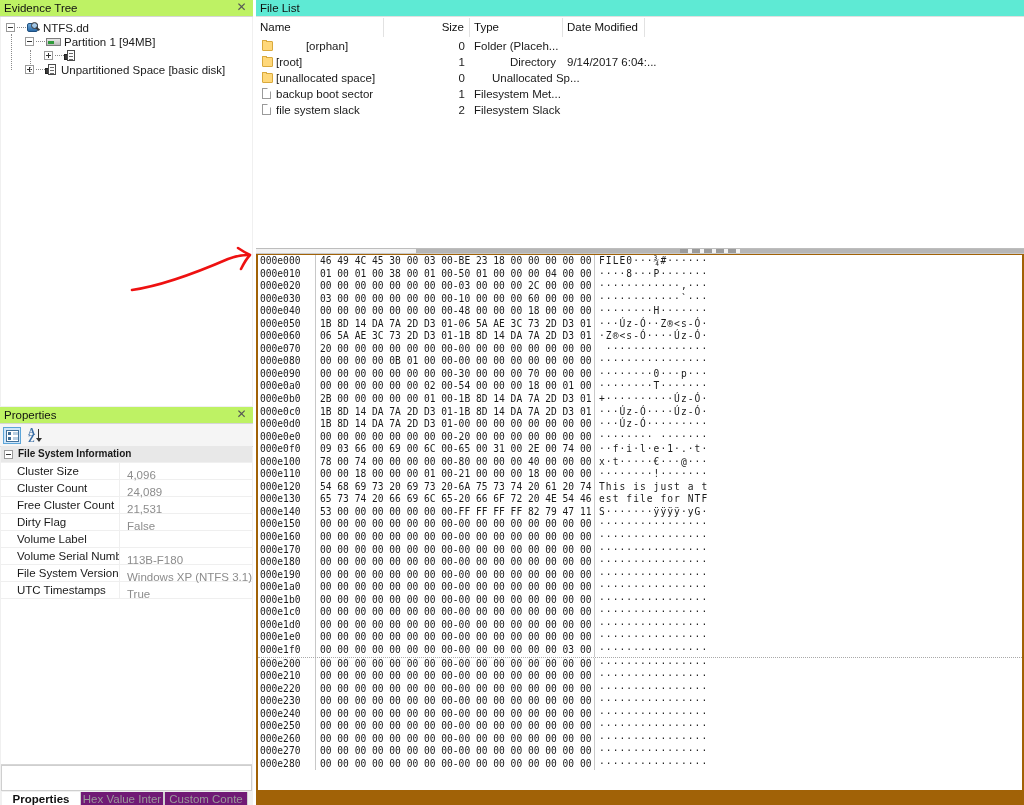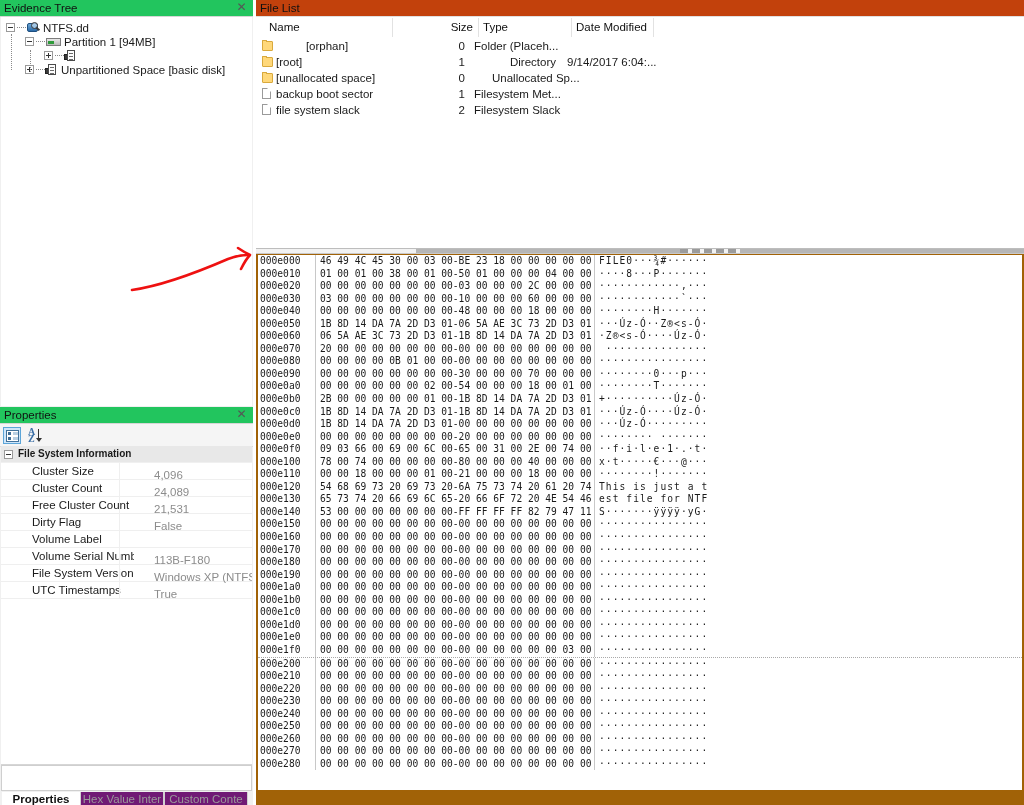--- a/index.html
+++ b/index.html
@@ -12,21 +12,21 @@
     color: #1a1a1a;
     -webkit-font-smoothing: antialiased;
   }
   #app { position: relative; width: 1024px; height: 805px; }
 
   
   .panel-title {
     position: absolute;
     height: 17px;
     line-height: 17px;
-    background: #22c55e;
+    background: #bef264;
     border-bottom: 1px solid #d6d6d6;
     font-size: 11.5px;
     color: #111;
     padding-left: 4px;
     box-sizing: border-box;
     user-select: none;
   }
   .panel-close {
     position: absolute;
     right: 5px; top: 1px;
@@ -269,27 +269,26 @@
     position: relative;
   }
   .prop-k {
     display: inline-block;
     width: 118px;
     padding-left: 16px;
     box-sizing: border-box;
     font-size: 11.5px;
     color: #1a1a1a;
     overflow: hidden;
-    margin-left: 15px;
   }
   .prop-v {
     display: inline-block;
     font-size: 11.5px;
     color: #8c8c8c;
-    padding-left: 20px;
+    padding-left: 8px;
   }
   .prop-sep {
     position: absolute; left: 118px; top: 0;
     width: 1px; height: 16px;
     background: #efefef;
   }
   #props-empty {
     position: absolute; left: 1px; top: 358px;
     width: 251px; height: 26px;
     background: #ffffff;
@@ -314,39 +313,38 @@
   }
   .ptab.active { color: #111; font-weight: bold; background: #fff; }
   .ptab.inactive { color: #9a9a9a; background: #701a75; border-left: 1px solid #d0d0d0; border-right: 1px solid #d0d0d0;}
 
   
   #right-col {
     position: absolute; left: 256px; top: 0;
     width: 768px; height: 805px;
     background: #ffffff;
   }
-  #filelist-title { left: 0; top: 0; width: 768px; background:#c2410c; border-bottom:1px solid #e0e0e0;}
+  #filelist-title { left: 0; top: 0; width: 768px; background:#5eead4; border-bottom:1px solid #e0e0e0;}
   #filelist-header {
     position: absolute; left: 0; top: 18px;
     width: 768px; height: 20px;
     background: #ffffff;
     border-bottom: 1px solid #d2d2d2;
   }
   .col-h {
     position: absolute; top: 0;
     height: 19px; line-height: 19px;
     font-size: 11.5px;
     color: #111;
     border-right: 1px solid #e2e2e2;
     box-sizing: border-box;
     padding-left: 4px;
     white-space: nowrap;
     cursor: pointer;
     user-select: none;
-    margin-left: 9px;
   }
   .col-h.right { text-align: right; padding-right: 5px; padding-left: 0; }
   #filelist-rows {
     position: absolute; left: 0; top: 38px;
     width: 768px; height: 207px;
     background: #ffffff;
   }
   .frow {
     position: relative;
     height: 16px; line-height: 16px;

